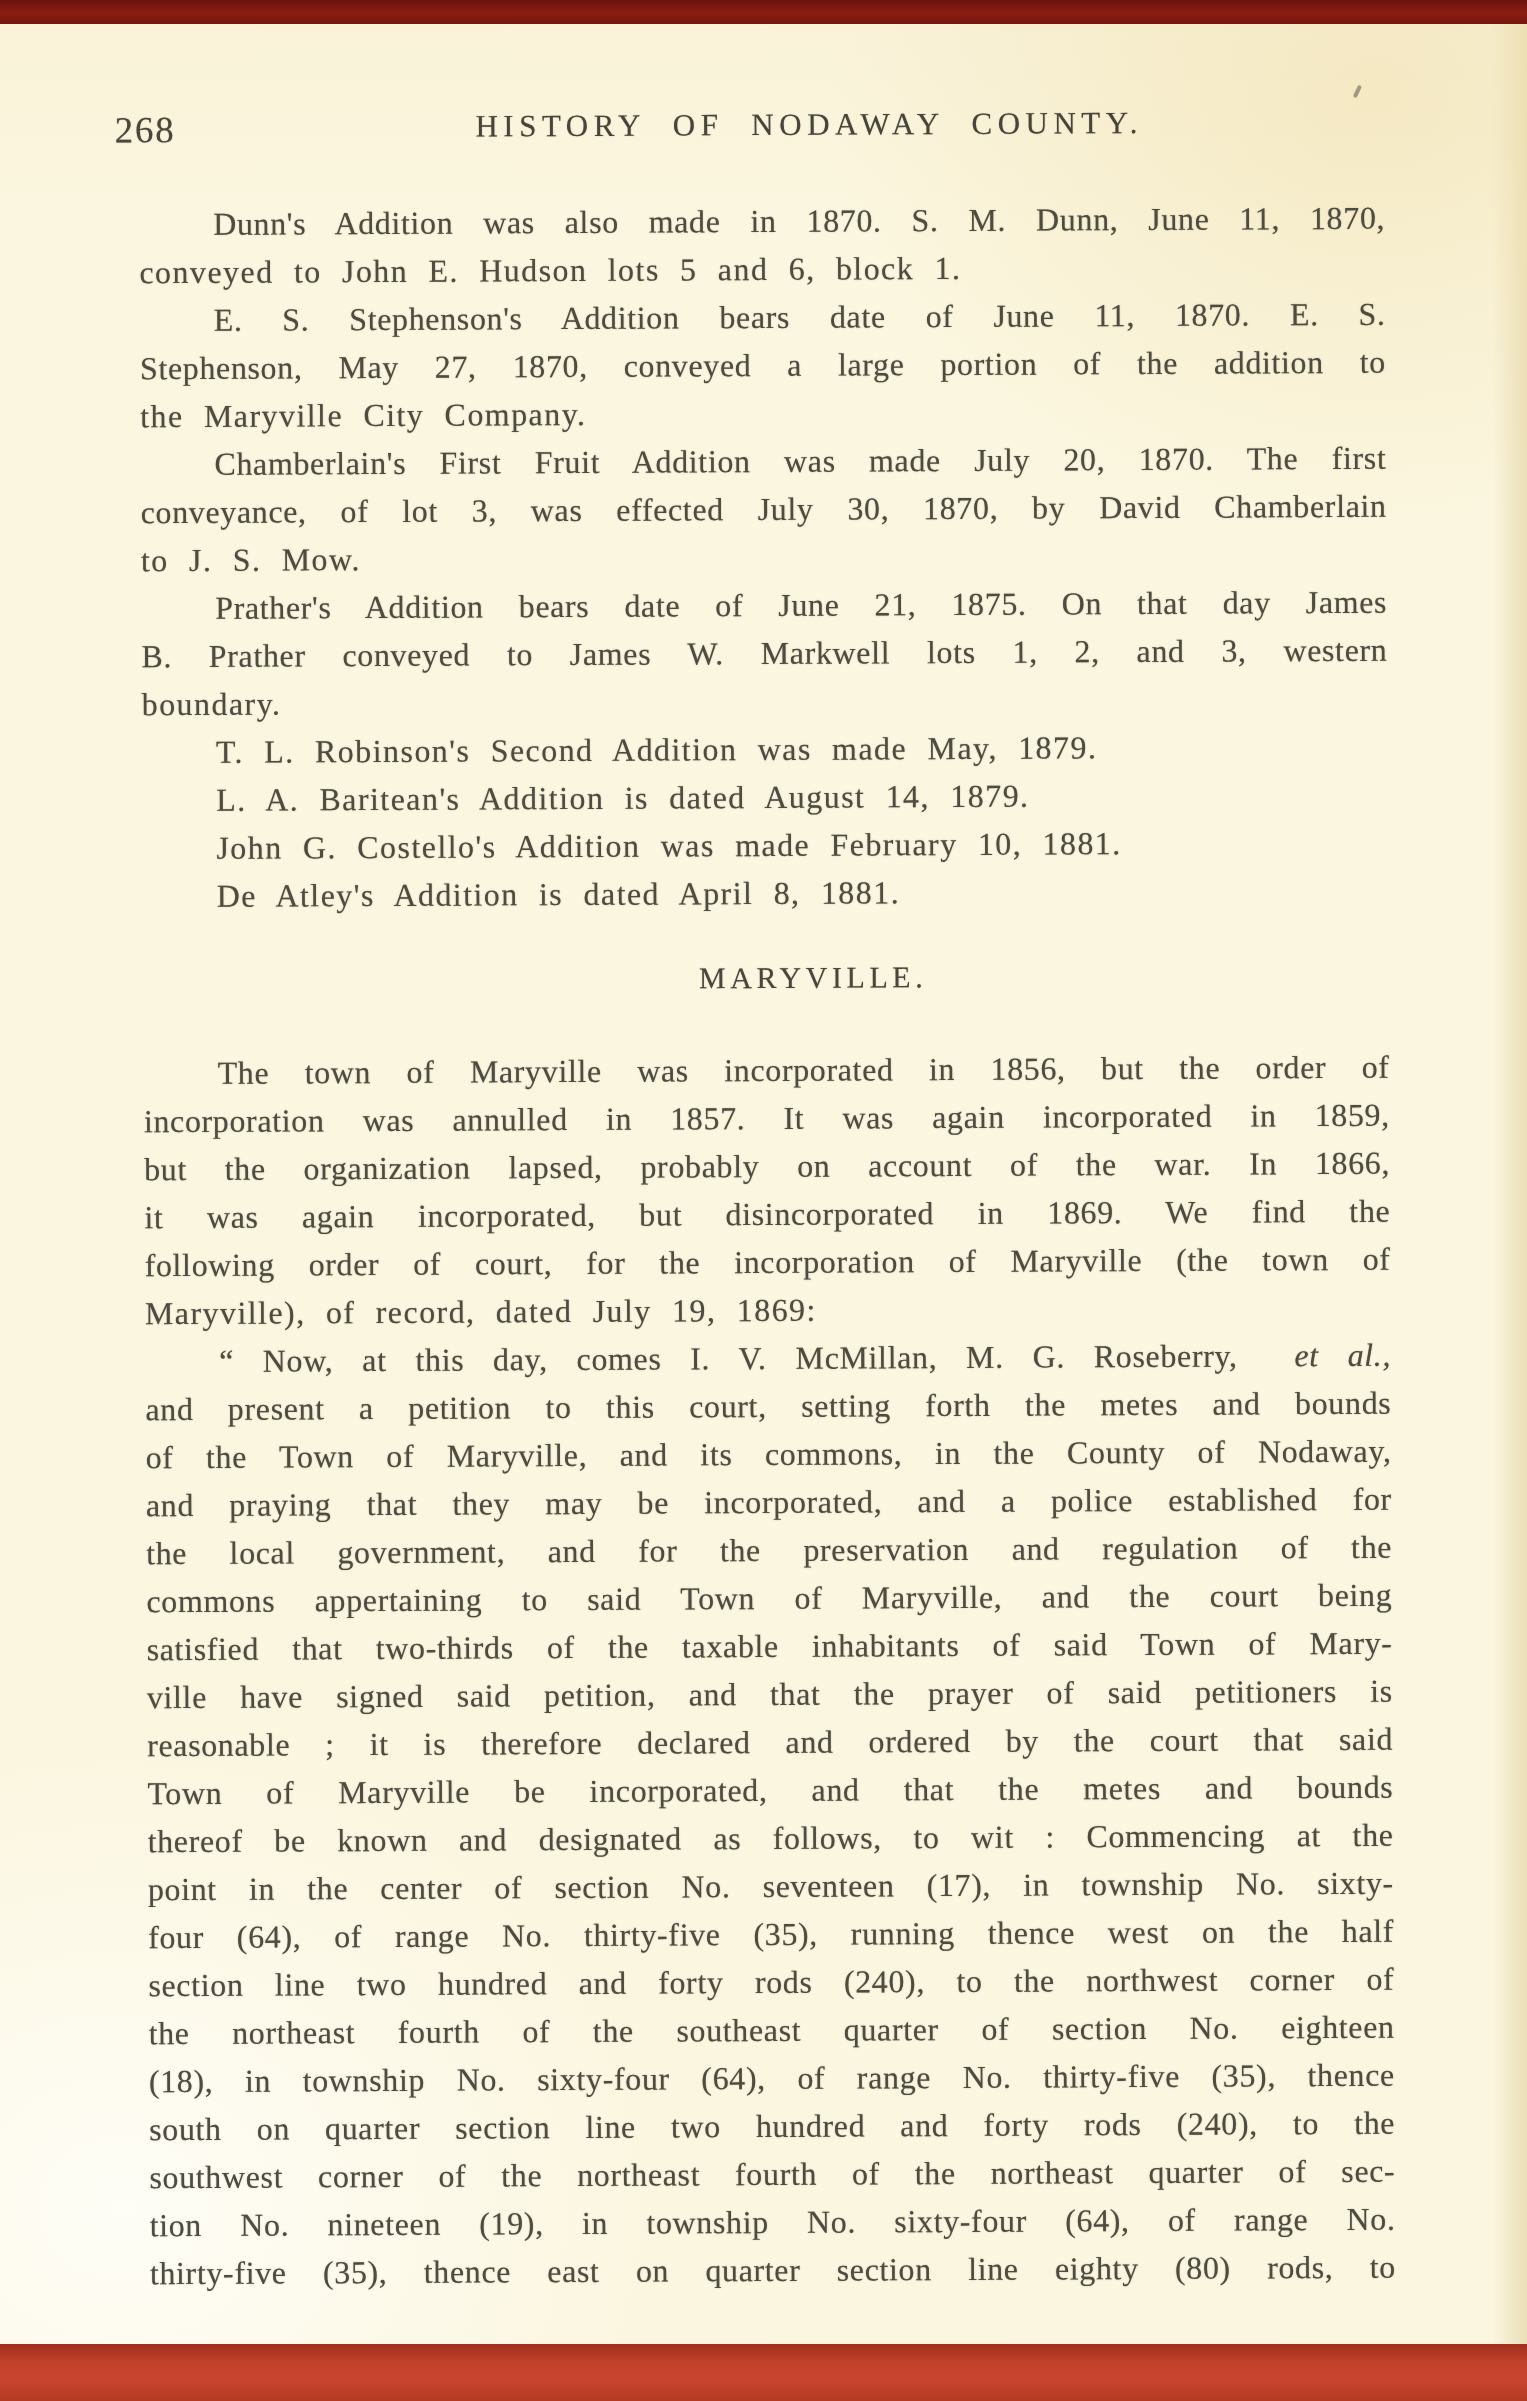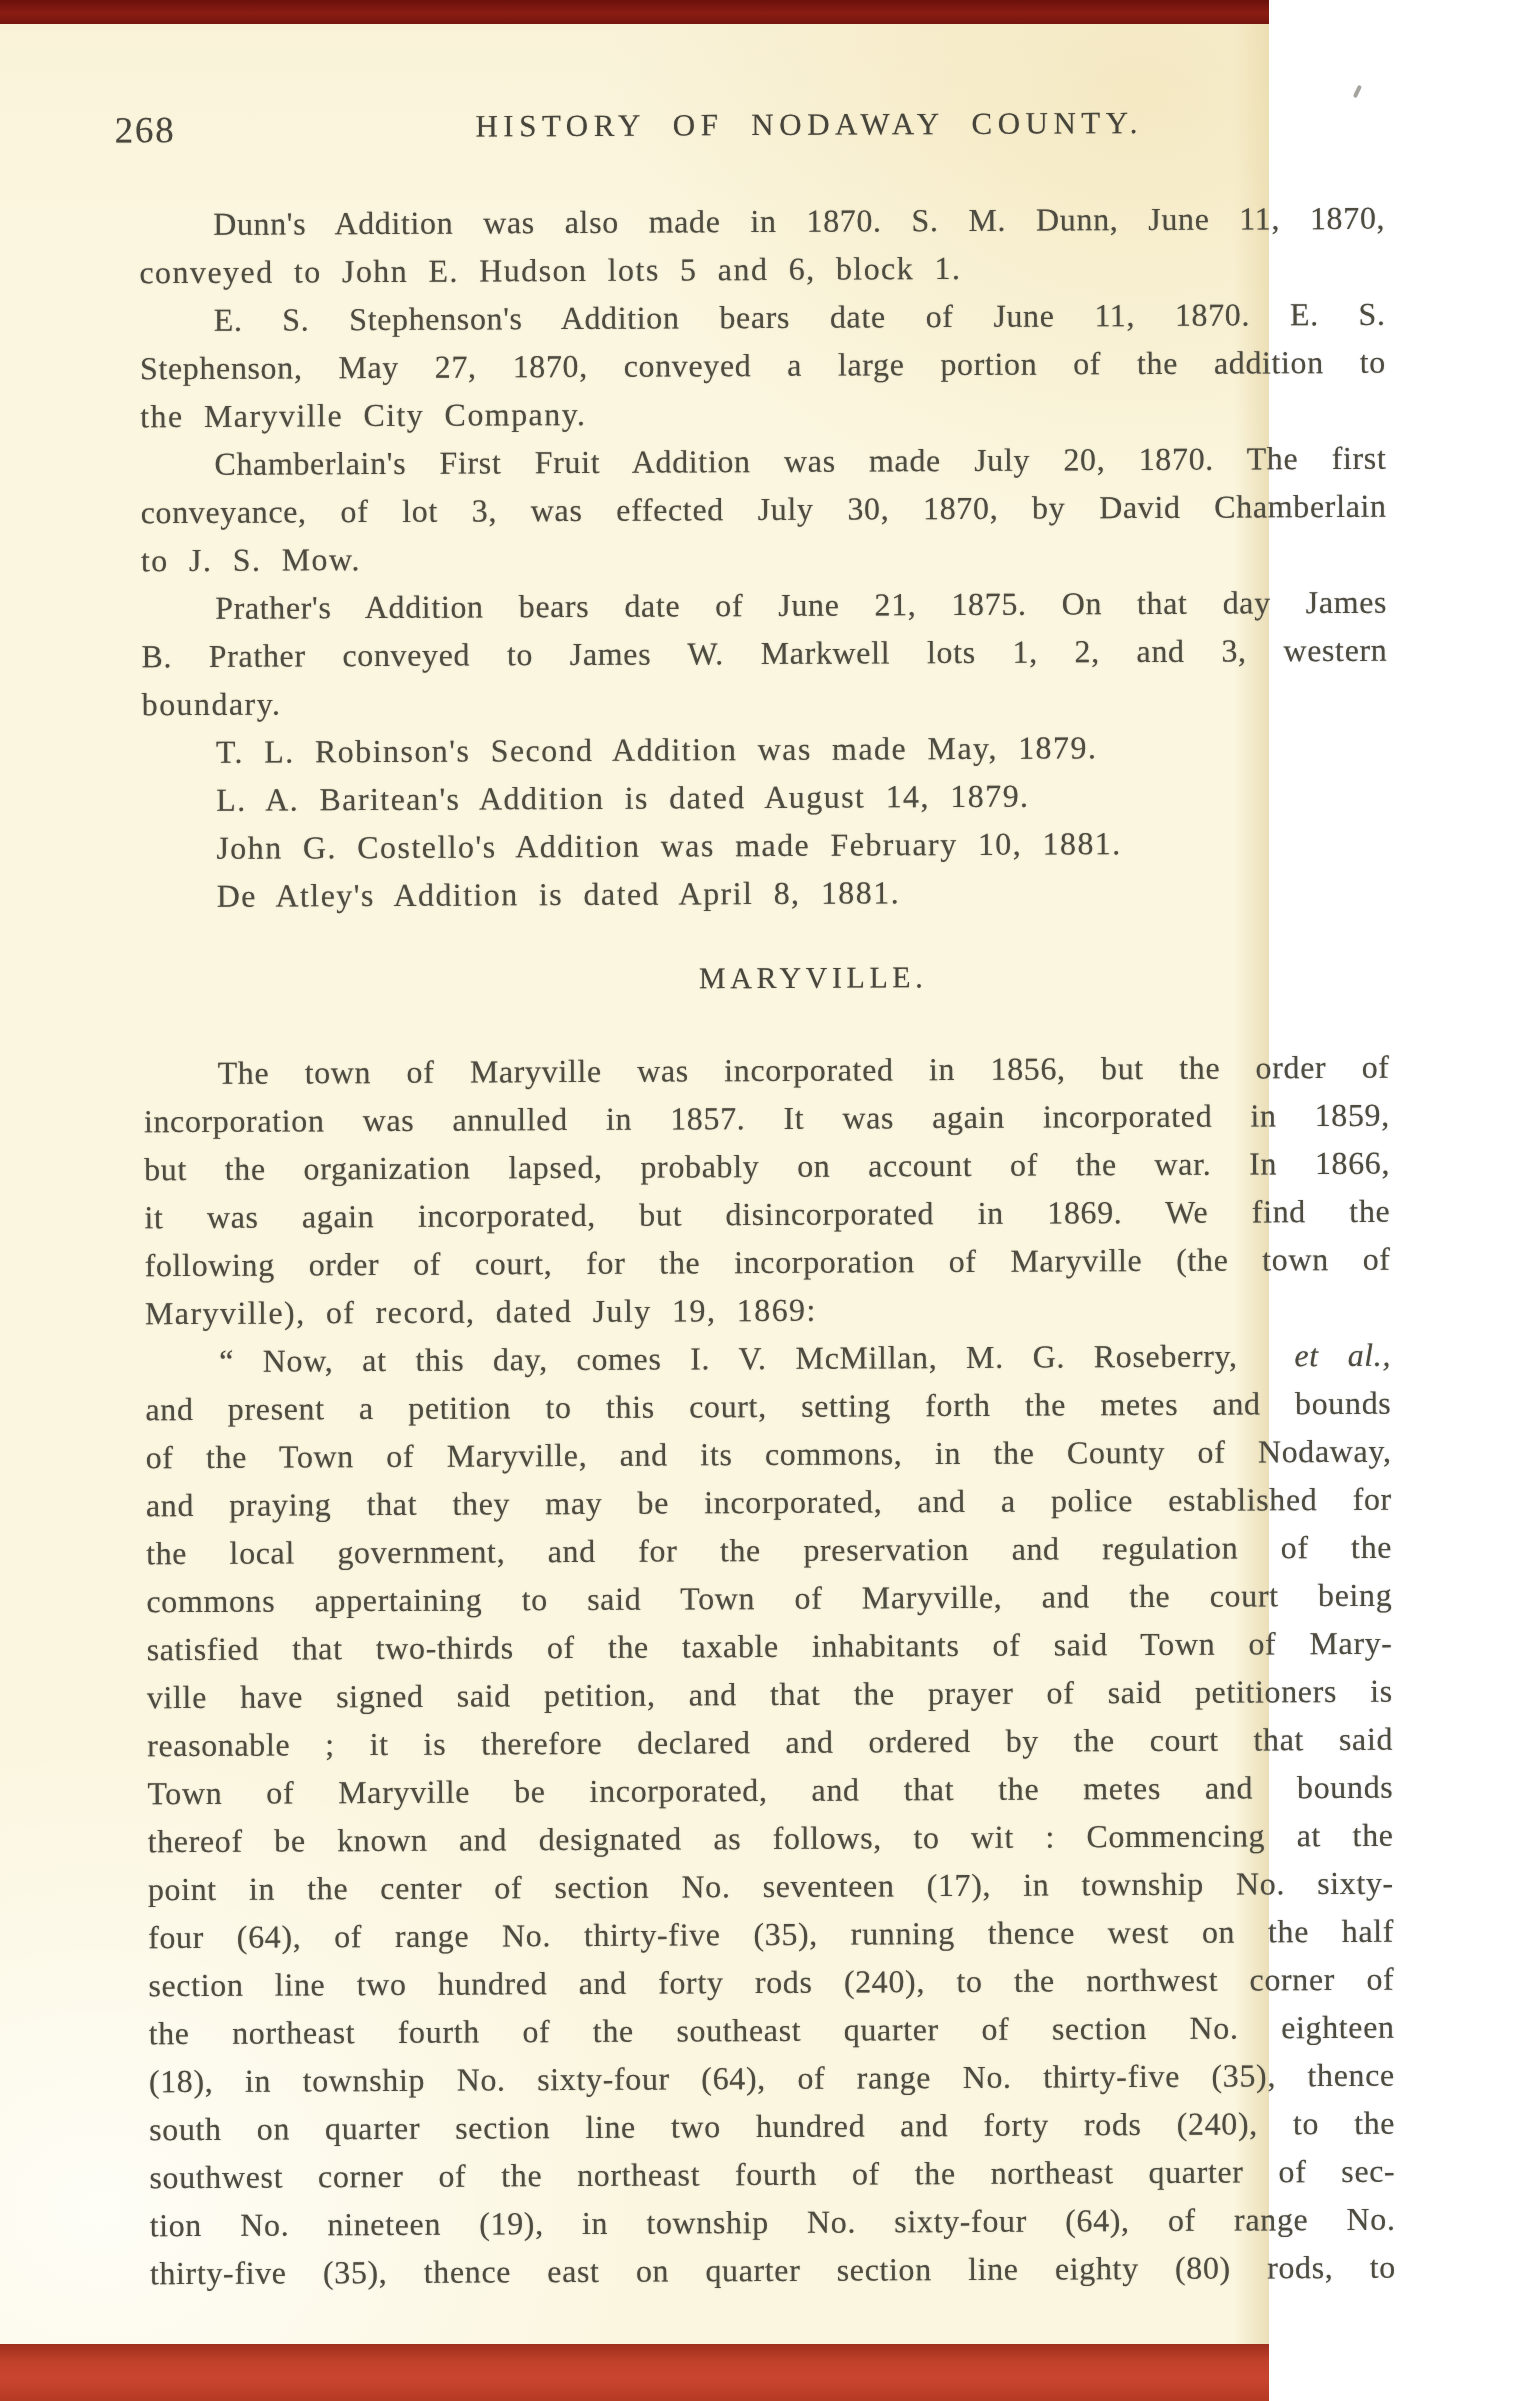--- a/index.html
+++ b/index.html
@@ -3,21 +3,21 @@
 <meta charset="utf-8">
 <style>
   html, body { margin: 0; padding: 0; }
   body {
     width: 1527px; height: 2401px;
     font-family: "Liberation Serif", "DejaVu Serif", serif;
     overflow: hidden;
   }
   .scan {
     position: absolute; left: 0; top: 0;
-    width: 1269px; height: 2401px;
+    width: 1527px; height: 2401px;
     background-color: #fbf6df;
     background-image:
       radial-gradient(ellipse 873px 689px at 90% 4%, rgba(240,224,175,0.55), rgba(240,224,175,0) 62%),
       linear-gradient(to left, rgba(222,204,152,0.55), rgba(222,204,152,0) 35px),
       radial-gradient(ellipse 1011px 873px at 8% 92%, rgba(255,255,250,0.85), rgba(255,255,250,0) 55%),
       linear-gradient(180deg, rgba(247,238,209,0.5), rgba(247,238,209,0) 221px);
   }
   .edge { position: absolute; left: 0; right: 0; }
   .edge-top {
     top: 0; height: 24px;

